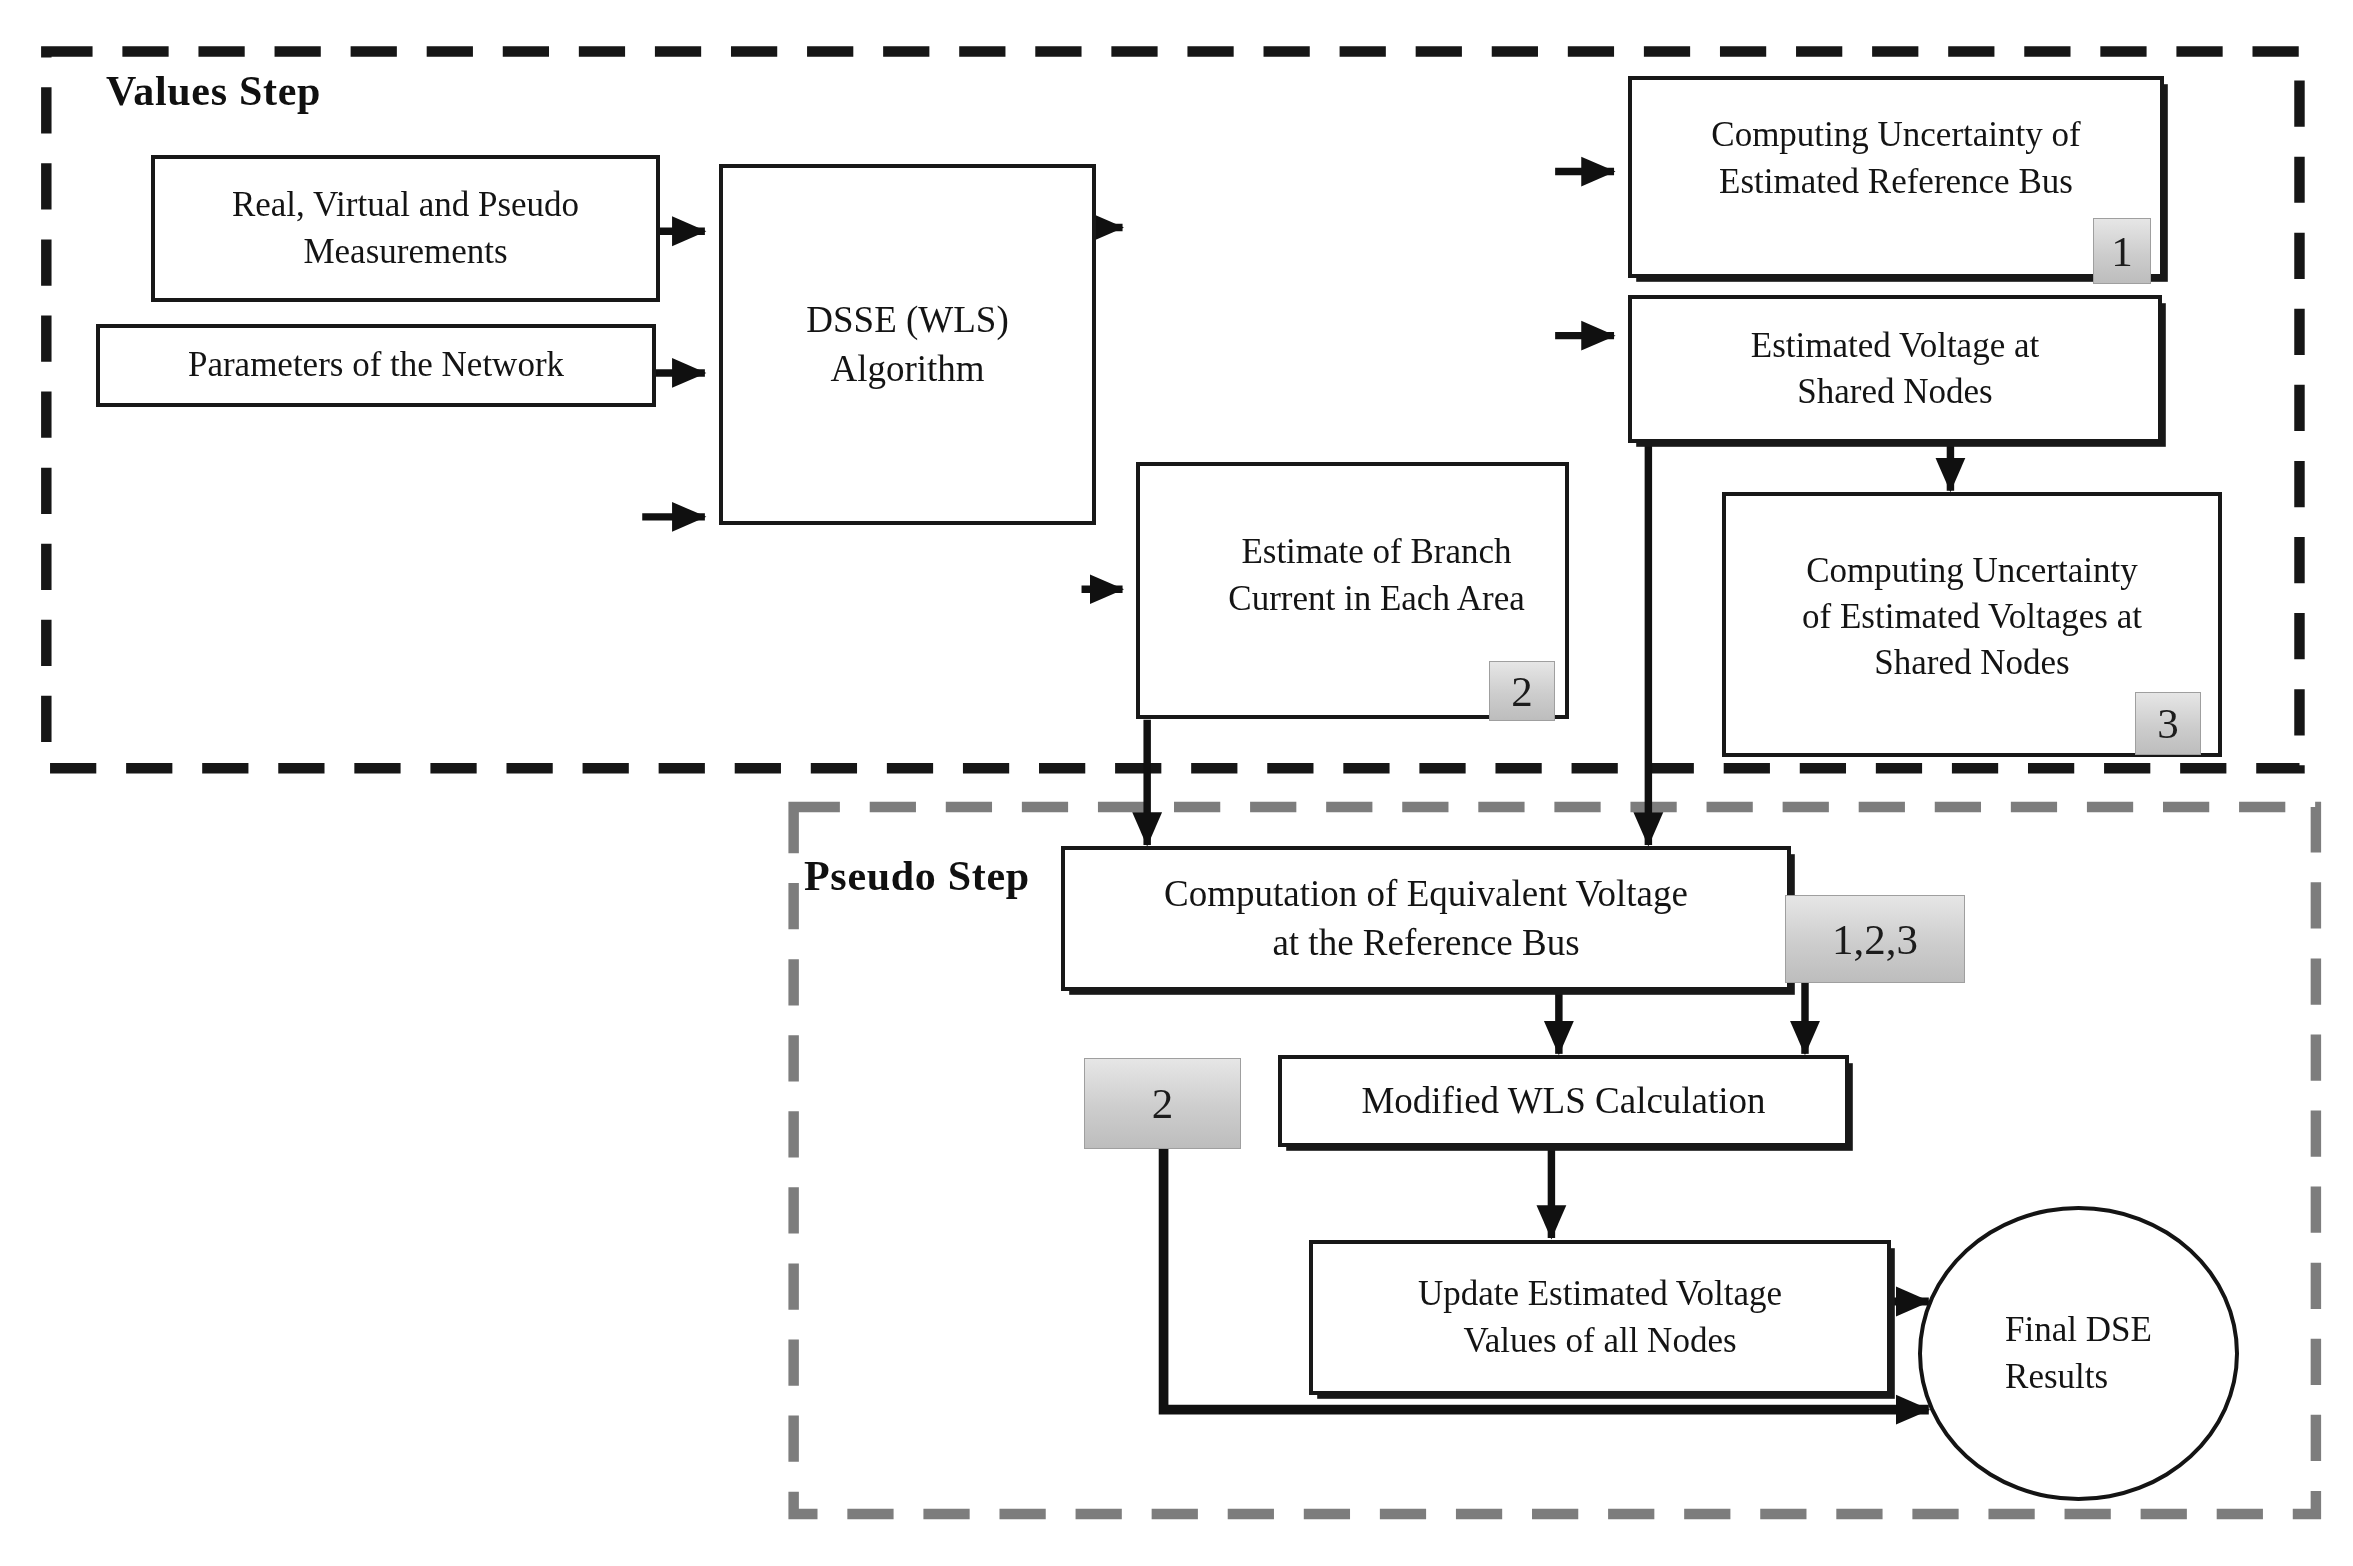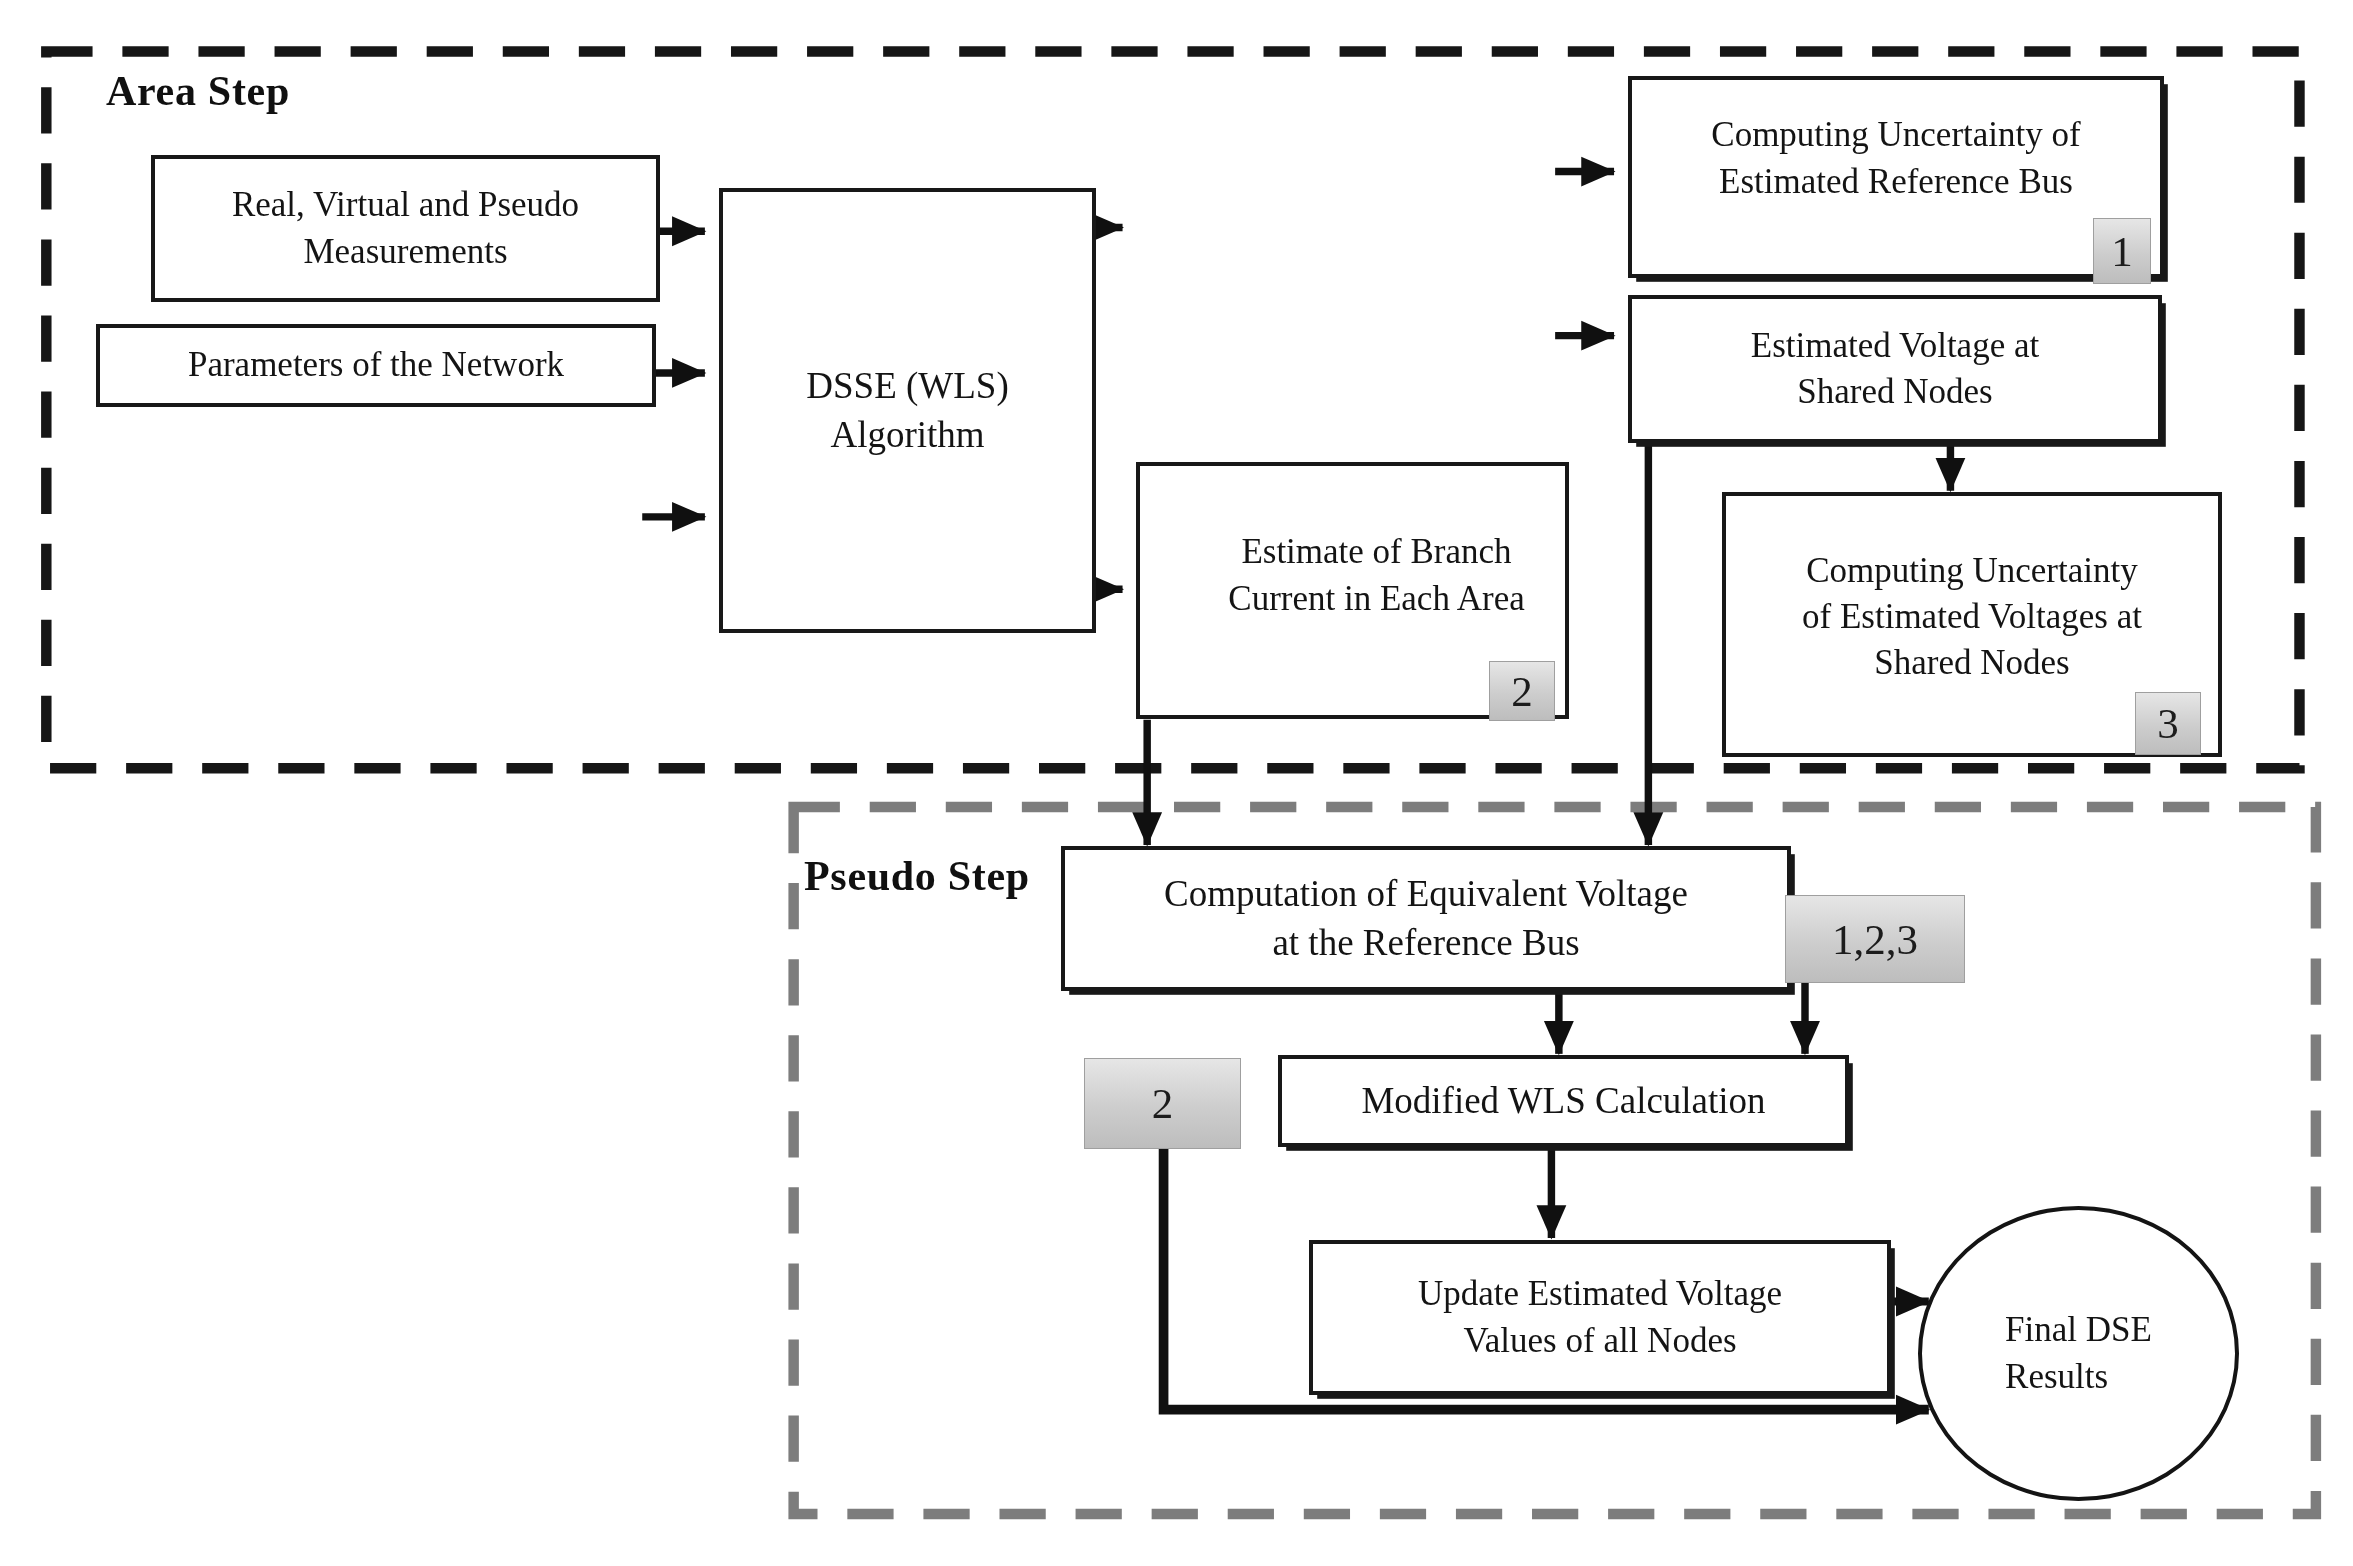--- a/index.html
+++ b/index.html
@@ -84,34 +84,34 @@
     <line x1="1538" y1="965" x2="1538" y2="1133" stroke-width="10" marker-end="url(#ah)"></line>
     <line x1="2210" y1="593" x2="2210" y2="1133" stroke-width="10" marker-end="url(#ah)"></line>
 
     <line x1="2090" y1="1330" x2="2090" y2="1413" stroke-width="10" marker-end="url(#ah)"></line>
     <line x1="2420" y1="1317" x2="2420" y2="1413" stroke-width="10" marker-end="url(#ah)"></line>
     <line x1="2080" y1="1538" x2="2080" y2="1660" stroke-width="10" marker-end="url(#ah)"></line>
     <line x1="2516" y1="1745" x2="2586" y2="1745" stroke-width="11" marker-end="url(#ah)"></line>
     <polyline points="1560,1540 1560,1890 2586,1890" stroke-width="13" marker-end="url(#ah)"></polyline>
   </svg>
 
-  <div class="step-label" style="left:106px; top:67px;">Area Step</div>
+  <div class="step-label" style="left:106px; top:67px;">Values Step</div>
   <div class="step-label" style="left:804px; top:852px;">Pseudo Step</div>
 
   <div class="box" style="left:137px; top:155px; width:509px; height:147px;">
     <div class="box-text">Real, Virtual and Pseudo
 Measurements</div>
   </div>
 
   <div class="box" style="left:82px; top:324px; width:560px; height:83px;">
     <div class="box-text">Parameters of the Network</div>
   </div>
 
 
-  <div class="box" style="left:705px; top:188px; width:377px; height:445px;">
+  <div class="box" style="left:705px; top:164px; width:377px; height:361px;">
     <div class="box-text big-text">DSSE (WLS)
 Algorithm</div>
   </div>
 
 
   <div class="box" style="left:1122px; top:462px; width:433px; height:257px;padding-left:48px;">
     <div class="box-text" style="margin-bottom:30px;">Estimate of Branch
 Current in Each Area</div>
   </div>
 

